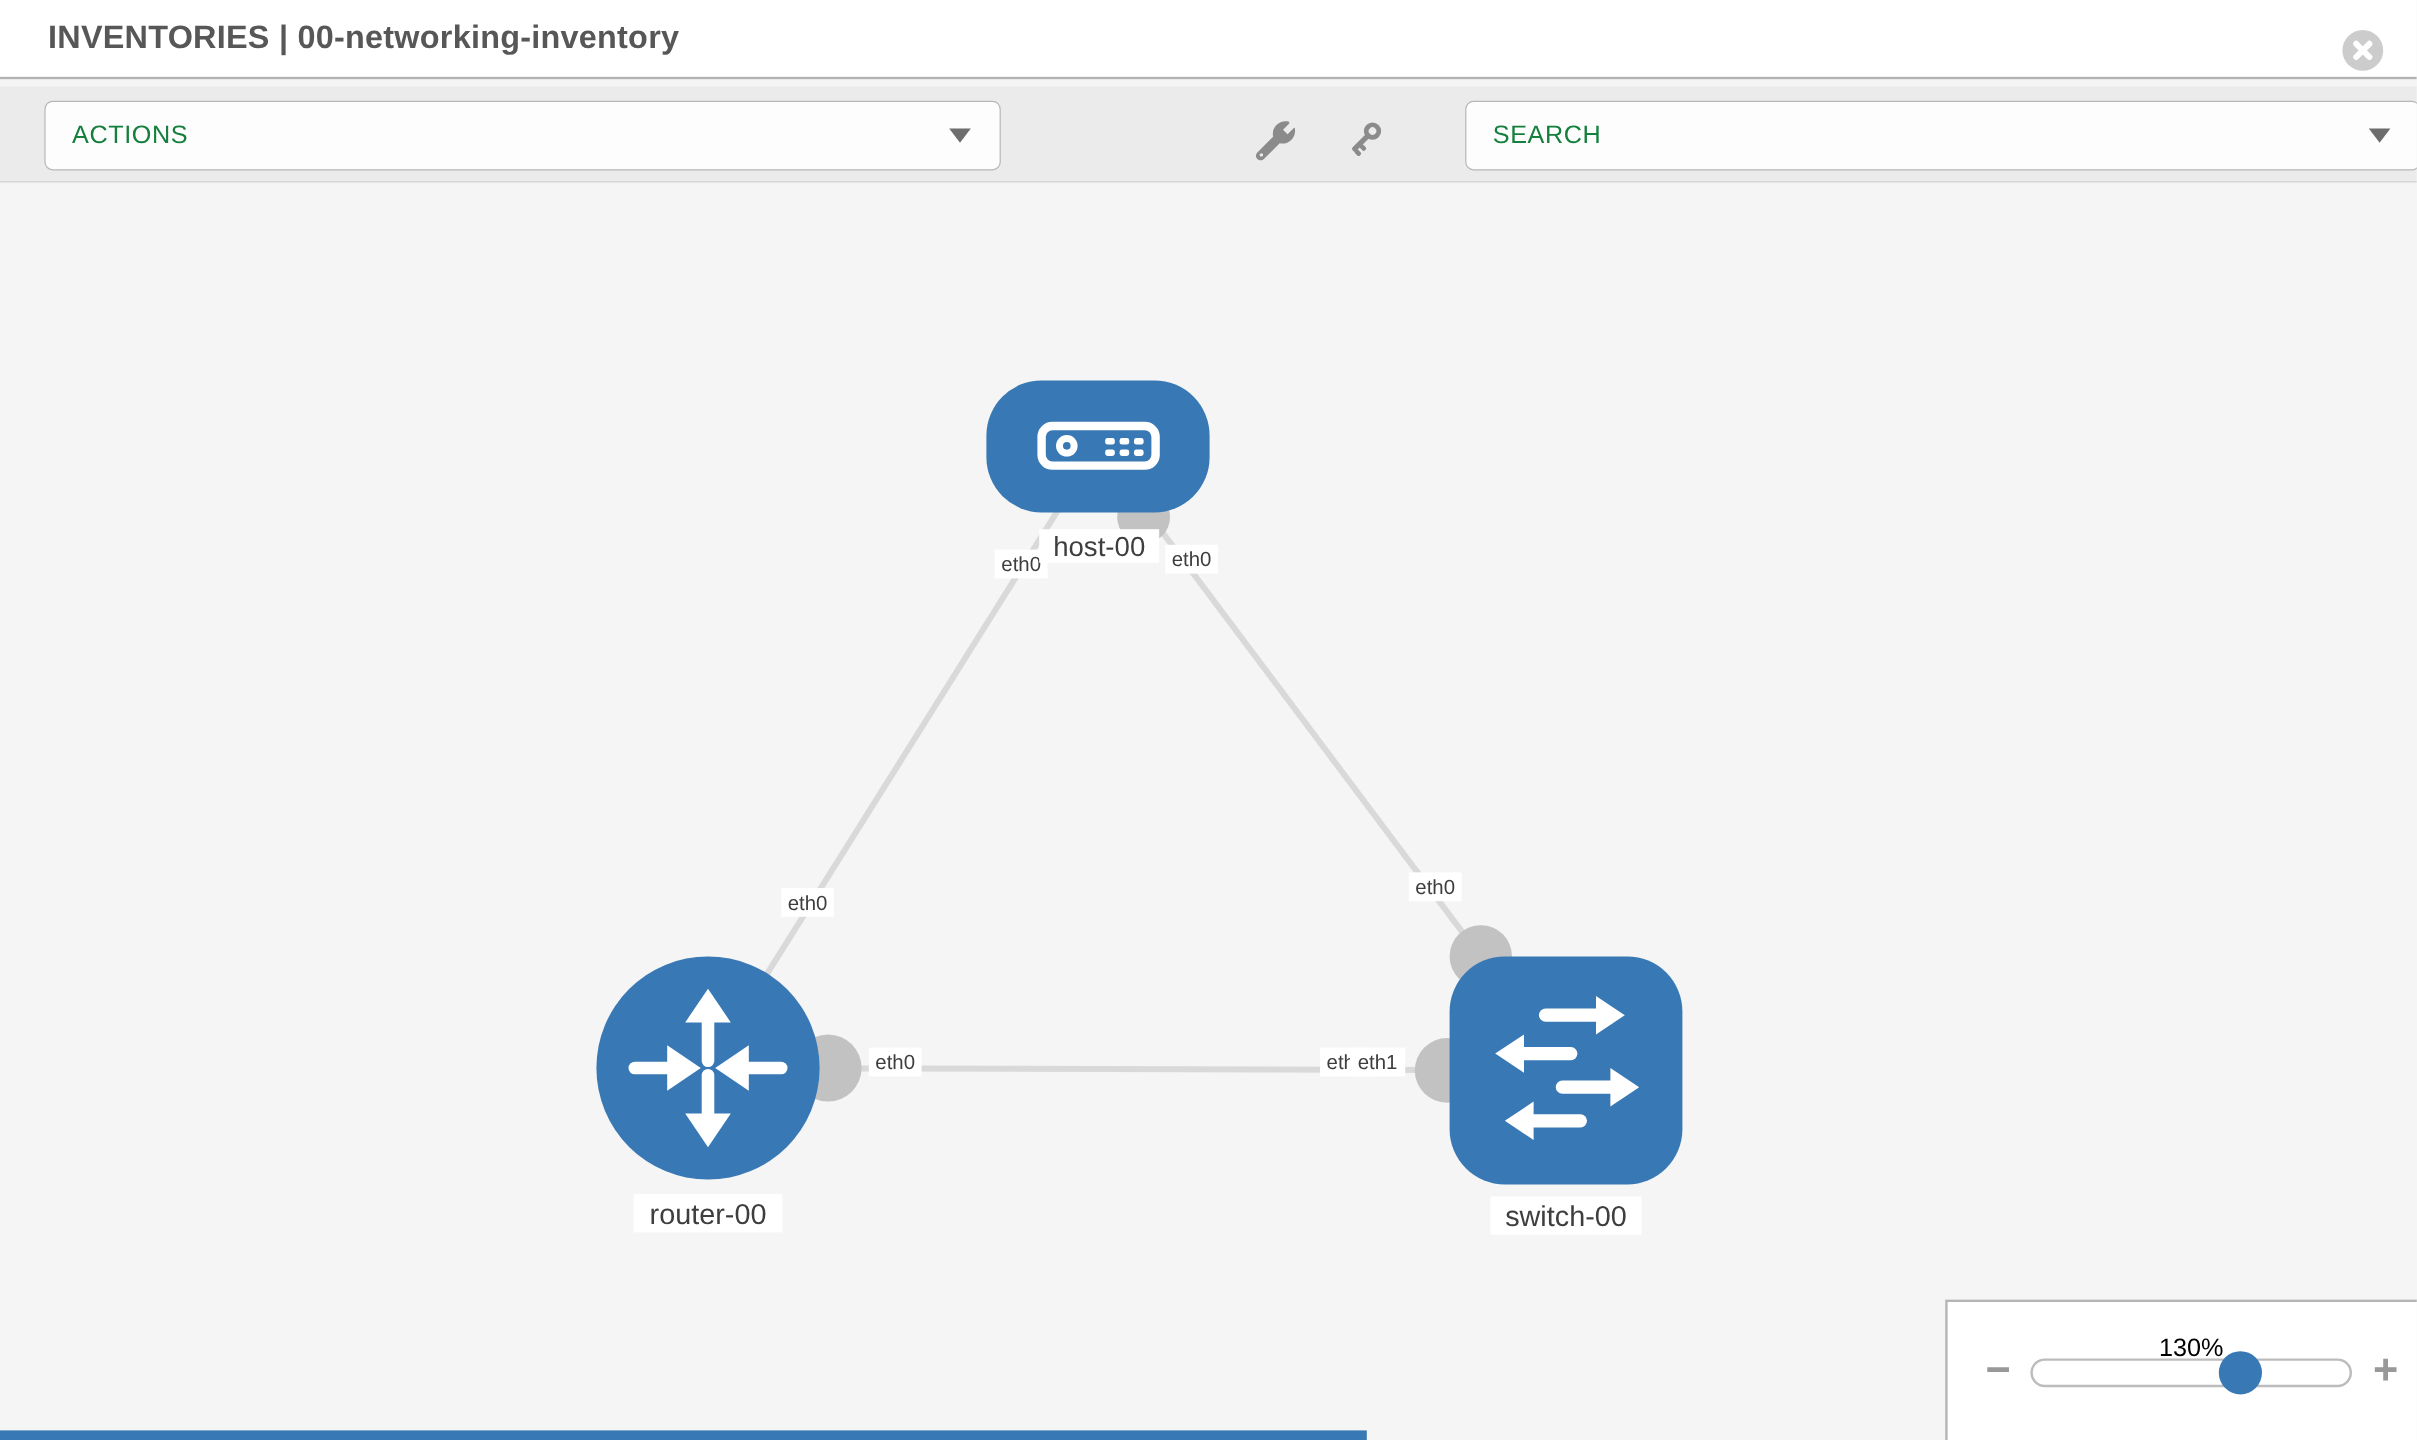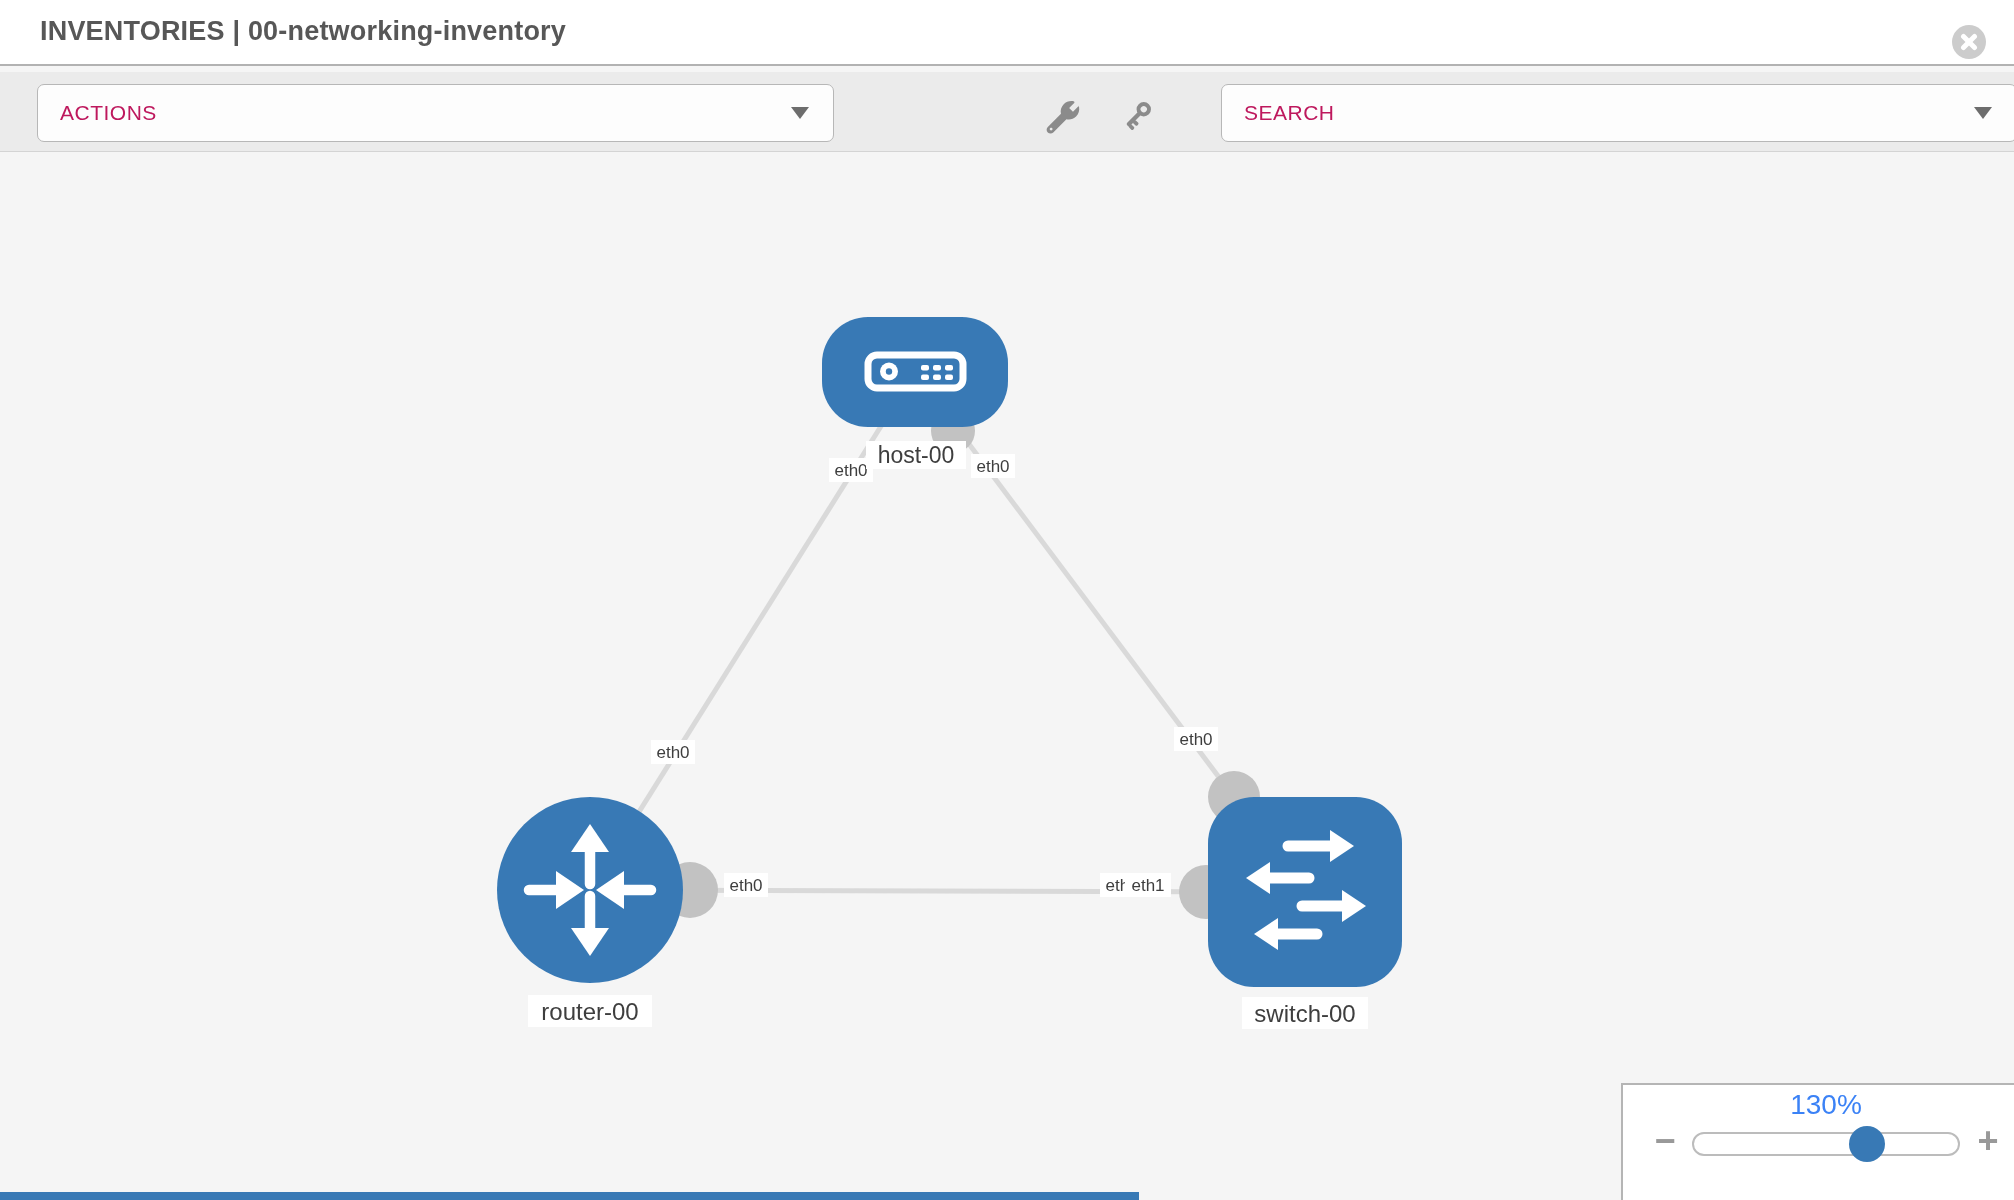--- a/index.html
+++ b/index.html
@@ -20,35 +20,35 @@
     display:flex; align-items:center; justify-content:center; }
 
   
   .toolbar { position:absolute; left:0; top:72px; width:2014px; height:80px;
     background:#ebebeb; border-bottom:1px solid #d4d4d4; z-index:5; }
   .dropdown { position:absolute; top:12px; height:58px; background:#fdfdfd;
     border:1px solid #b7b7b7; border-radius:7px; display:flex;
     align-items:center; cursor:pointer; }
   .dd-actions { left:37px; width:797px; }
   .dd-search { left:1182px; width:796px;margin-left:39px; }
-  .dd-label { margin-left:22px; font-size:21px; color:#be185d;
+  .dd-label { margin-left:22px; font-size:21px; color:#15803d;
     letter-spacing:.5px; flex:1; }
   .chevron { width:0; height:0; border-left:9px solid transparent;
     border-right:9px solid transparent; border-top:12px solid #6d6d6d;
     margin-right:24px; }
   .tool-btn { position:absolute; top:22px; width:44px; height:44px;
     display:flex; align-items:center; justify-content:center; cursor:pointer; }
   .tb-wrench { left:1041px; }
   .tb-key { left:1115px; }
 
   
   .zoom-panel { position:absolute; left:1621px; top:1083px; width:420px;
     height:140px; background:#ffffff; border:2px solid #b5b5b5; z-index:5; }
-  .zoom-level { position:absolute; left:203px; top:4px;
-    transform:translateX(-50%); font-size:28px; color:#3b82f6; }
+  .zoom-level { position:absolute; left:203px; top:27px;
+    transform:translateX(-50%); font-size:21px; color:#000000; }
   .zoom-minus, .zoom-plus { position:absolute; top:38px; font-size:36px;
     font-weight:700; color:#999999; cursor:pointer; line-height:1;
     transform:translateX(-50%); }
   .zoom-minus { left:42px; }
   .zoom-plus { left:365px; }
   .zoom-track { position:absolute; left:69px; top:47px; width:268px;
     height:24px; border:2px solid #bcbcbc; border-radius:12px;
     background:#ffffff; cursor:pointer; }
   .zoom-knob { position:absolute; left:226px; top:41px; width:36px;
     height:36px; border-radius:50%; background:#3879b5; cursor:pointer; }

